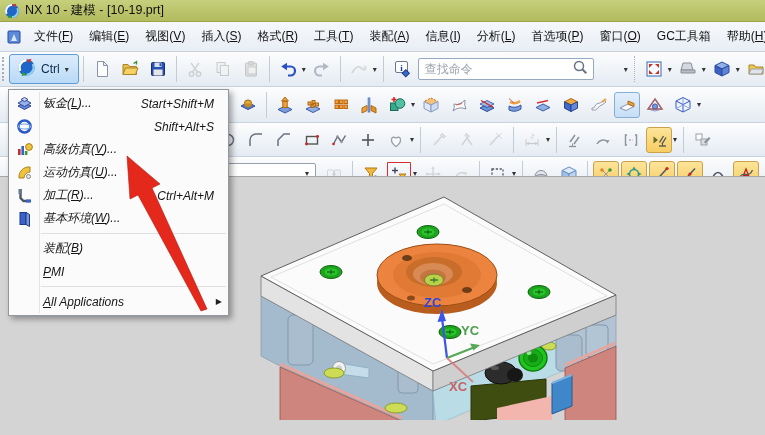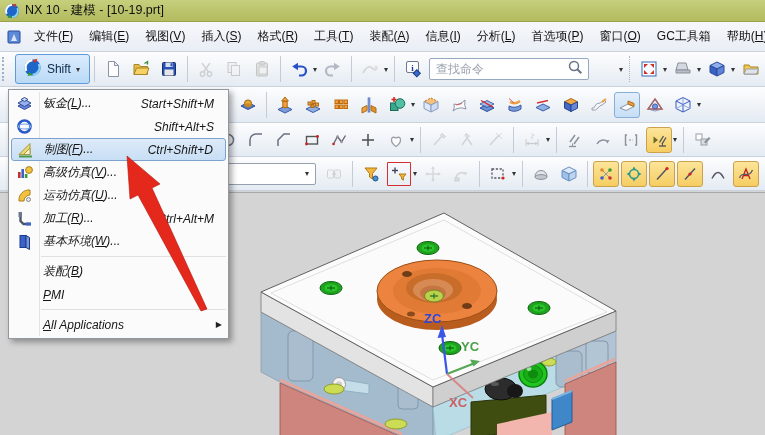--- a/index.html
+++ b/index.html
@@ -30,29 +30,29 @@
   .tb.hly{background:linear-gradient(#fce49a,#f6cd62);border-color:#c9a24a;}
   .tb.hlb{background:linear-gradient(#e2eefb,#c6def5);border-color:#86aed6;}
   .tb.redbox{box-shadow:inset 0 0 0 1px #d23030;border-radius:2px;}
   .caret{font-size:8px;color:#333;margin:0 2px 0 0;flex:0 0 auto;}
   .tbsep{width:1px;height:26px;background:#c2cbd6;margin:0 4px;flex:0 0 auto;}
   .tbsep.dotted{background:none;border-left:1px dotted #a8b2c0;}
   .startbtn{display:inline-flex;align-items:center;height:28px;padding:0 7px;margin-left:2px;
     background:linear-gradient(#dcecfc,#b9d9f6);border:1px solid #5e9ad8;border-radius:3px;}
   .startbtn .lbl{font-size:12px;color:#0a2a4a;margin:0 5px 0 5px;}
   .searchwrap{display:inline-flex;align-items:center;background:#fff;border:1px solid #96a8c2;
-    border-radius:2px;height:22px;width:160px;margin:8px 2px;padding:0 4px;box-sizing:border-box;}
+    border-radius:2px;height:22px;width:176px;margin:8px 2px;padding:0 4px;box-sizing:border-box;}
   .searchwrap input{border:0;outline:0;flex:1;font-size:12px;color:#333;min-width:0;background:transparent;
     font-family:"Liberation Sans","DejaVu Sans",sans-serif;}
   .searchwrap input::placeholder{color:#9aa2ae;}
   .combo{display:inline-flex;align-items:center;background:#fff;border:1px solid #96a0ae;border-radius:2px;
     height:22px;width:152px;margin:0 4px;padding:0 4px;box-sizing:border-box;}
   .combo input{border:0;outline:0;flex:1;min-width:0;font-size:12px;background:transparent;}
   
-  #viewport{position:absolute;left:0;top:192px;width:765px;height:243px;background:#d4d4d4;
+  #viewport{position:absolute;left:0;top:176px;width:765px;height:243px;background:#d4d4d4;
     border-top:1px solid #a8a8a8;}
   
   #startmenu{position:absolute;left:8px;top:89px;width:221px;background:#fbfbfb;border:1px solid #9298a0;
     box-shadow:3px 3px 6px rgba(0,0,0,.35);z-index:40;padding:2px 0;box-sizing:border-box;font-style:italic;}
   #startmenu::before{content:"";position:absolute;left:30px;top:2px;bottom:2px;width:1px;background:#e4e4e4;}
   .smi{position:relative;display:flex;align-items:center;height:23px;padding:0 14px 0 5px;font-size:12px;color:#151515;}
   .smi .ic{width:20px;display:inline-flex;justify-content:center;margin-right:9px;flex:0 0 auto;}
   .smi .sc{margin-left:auto;padding-left:10px;font-size:12px;color:#151515;}
   .smi .sub{position:absolute;right:6px;font-size:8px;color:#222;}
   .smi.hl{background:linear-gradient(#ddeaf9,#c8dff5);border:1px solid #7da2ce;border-radius:3px;
@@ -105,21 +105,21 @@
   <div class="tbrow" id="row1">
     <span class="handle"></span>
     <span class="startbtn">
       <span class="ic" id="start-logo"><svg width="19" height="19" viewBox="0 0 19 19">
             <circle cx="9.5" cy="9.5" r="8.2" fill="#1e66c8"></circle>
             <path d="M3.2,13 A7.5,7.5 0 0 1 9.5,2.2" stroke="#fff" stroke-width="2.2" fill="none"></path>
             <path d="M15.8,6 A7.5,7.5 0 0 1 9.5,16.8" stroke="#8fd0f0" stroke-width="2.2" fill="none"></path>
             <polygon points="9.5,2.2 14.5,0.8 12.8,5" fill="#d83020"></polygon>
             <polygon points="9.5,16.8 4.5,18.2 6.2,14" fill="#30a030"></polygon>
           </svg></span>
-      <span class="lbl">Shift</span>
+      <span class="lbl">Ctrl</span>
       <span class="caret">▾</span>
     </span>
     <span class="tbsep"></span>
     <span id="row1-slot-a" style="display:inline-flex;align-items:center;">
         <span class="tb">
           <span class="ic">
             <svg width="18" height="18" viewBox="0 0 18 18">
               <path d="M4.5,1.5 h6 l4,4 v11 h-10 z" fill="#fdfdfd" stroke="#8a93a8"></path>
               <path d="M10.5,1.5 v4 h4 z" fill="#e8edf5" stroke="#8a93a8"></path>
             </svg>
@@ -809,31 +809,20 @@
       </div>
       <div class="smi">
         <span class="ic">
           <svg width="17" height="17" viewBox="0 0 17 17">
             <circle cx="8.5" cy="8.5" r="6" fill="none" stroke="#2a5ac8" stroke-width="2.6"></circle>
             <ellipse cx="8.5" cy="8.5" rx="6" ry="2.5" fill="none" stroke="#7aa8e8" stroke-width="1.2"></ellipse>
           </svg>
         </span>
         <span class="sc">Shift+Alt+S</span>
       </div>
-      <div class="smi hl">
-        <span class="ic">
-          <svg width="17" height="17" viewBox="0 0 17 17">
-            <polygon points="2,13.5 13,2.5 13,13.5" fill="#e8d87a" stroke="#a89a3a"></polygon>
-            <polygon points="6.5,13.5 13,7 13,13.5" fill="#fdf6c8" stroke="#a89a3a"></polygon>
-            <line x1="2" y1="15.5" x2="15" y2="15.5" stroke="#4a9a4a" stroke-width="2"></line>
-          </svg>
-        </span>
-        <span>制图(<u>F</u>)...</span>
-        <span class="sc">Ctrl+Shift+D</span>
-      </div>
       <div class="smi">
         <span class="ic">
           <svg width="17" height="17" viewBox="0 0 17 17">
             <rect x="2" y="8" width="2.6" height="6" fill="#c03030"></rect>
             <rect x="5.4" y="5" width="2.6" height="9" fill="#3a62c8"></rect>
             <rect x="8.8" y="10" width="2.6" height="4" fill="#3a9a3a"></rect>
             <circle cx="13" cy="6" r="3.4" fill="#f2c23e" stroke="#a8821a"></circle>
           </svg>
         </span>
         <span>高级仿真(<u>V</u>)...</span>

